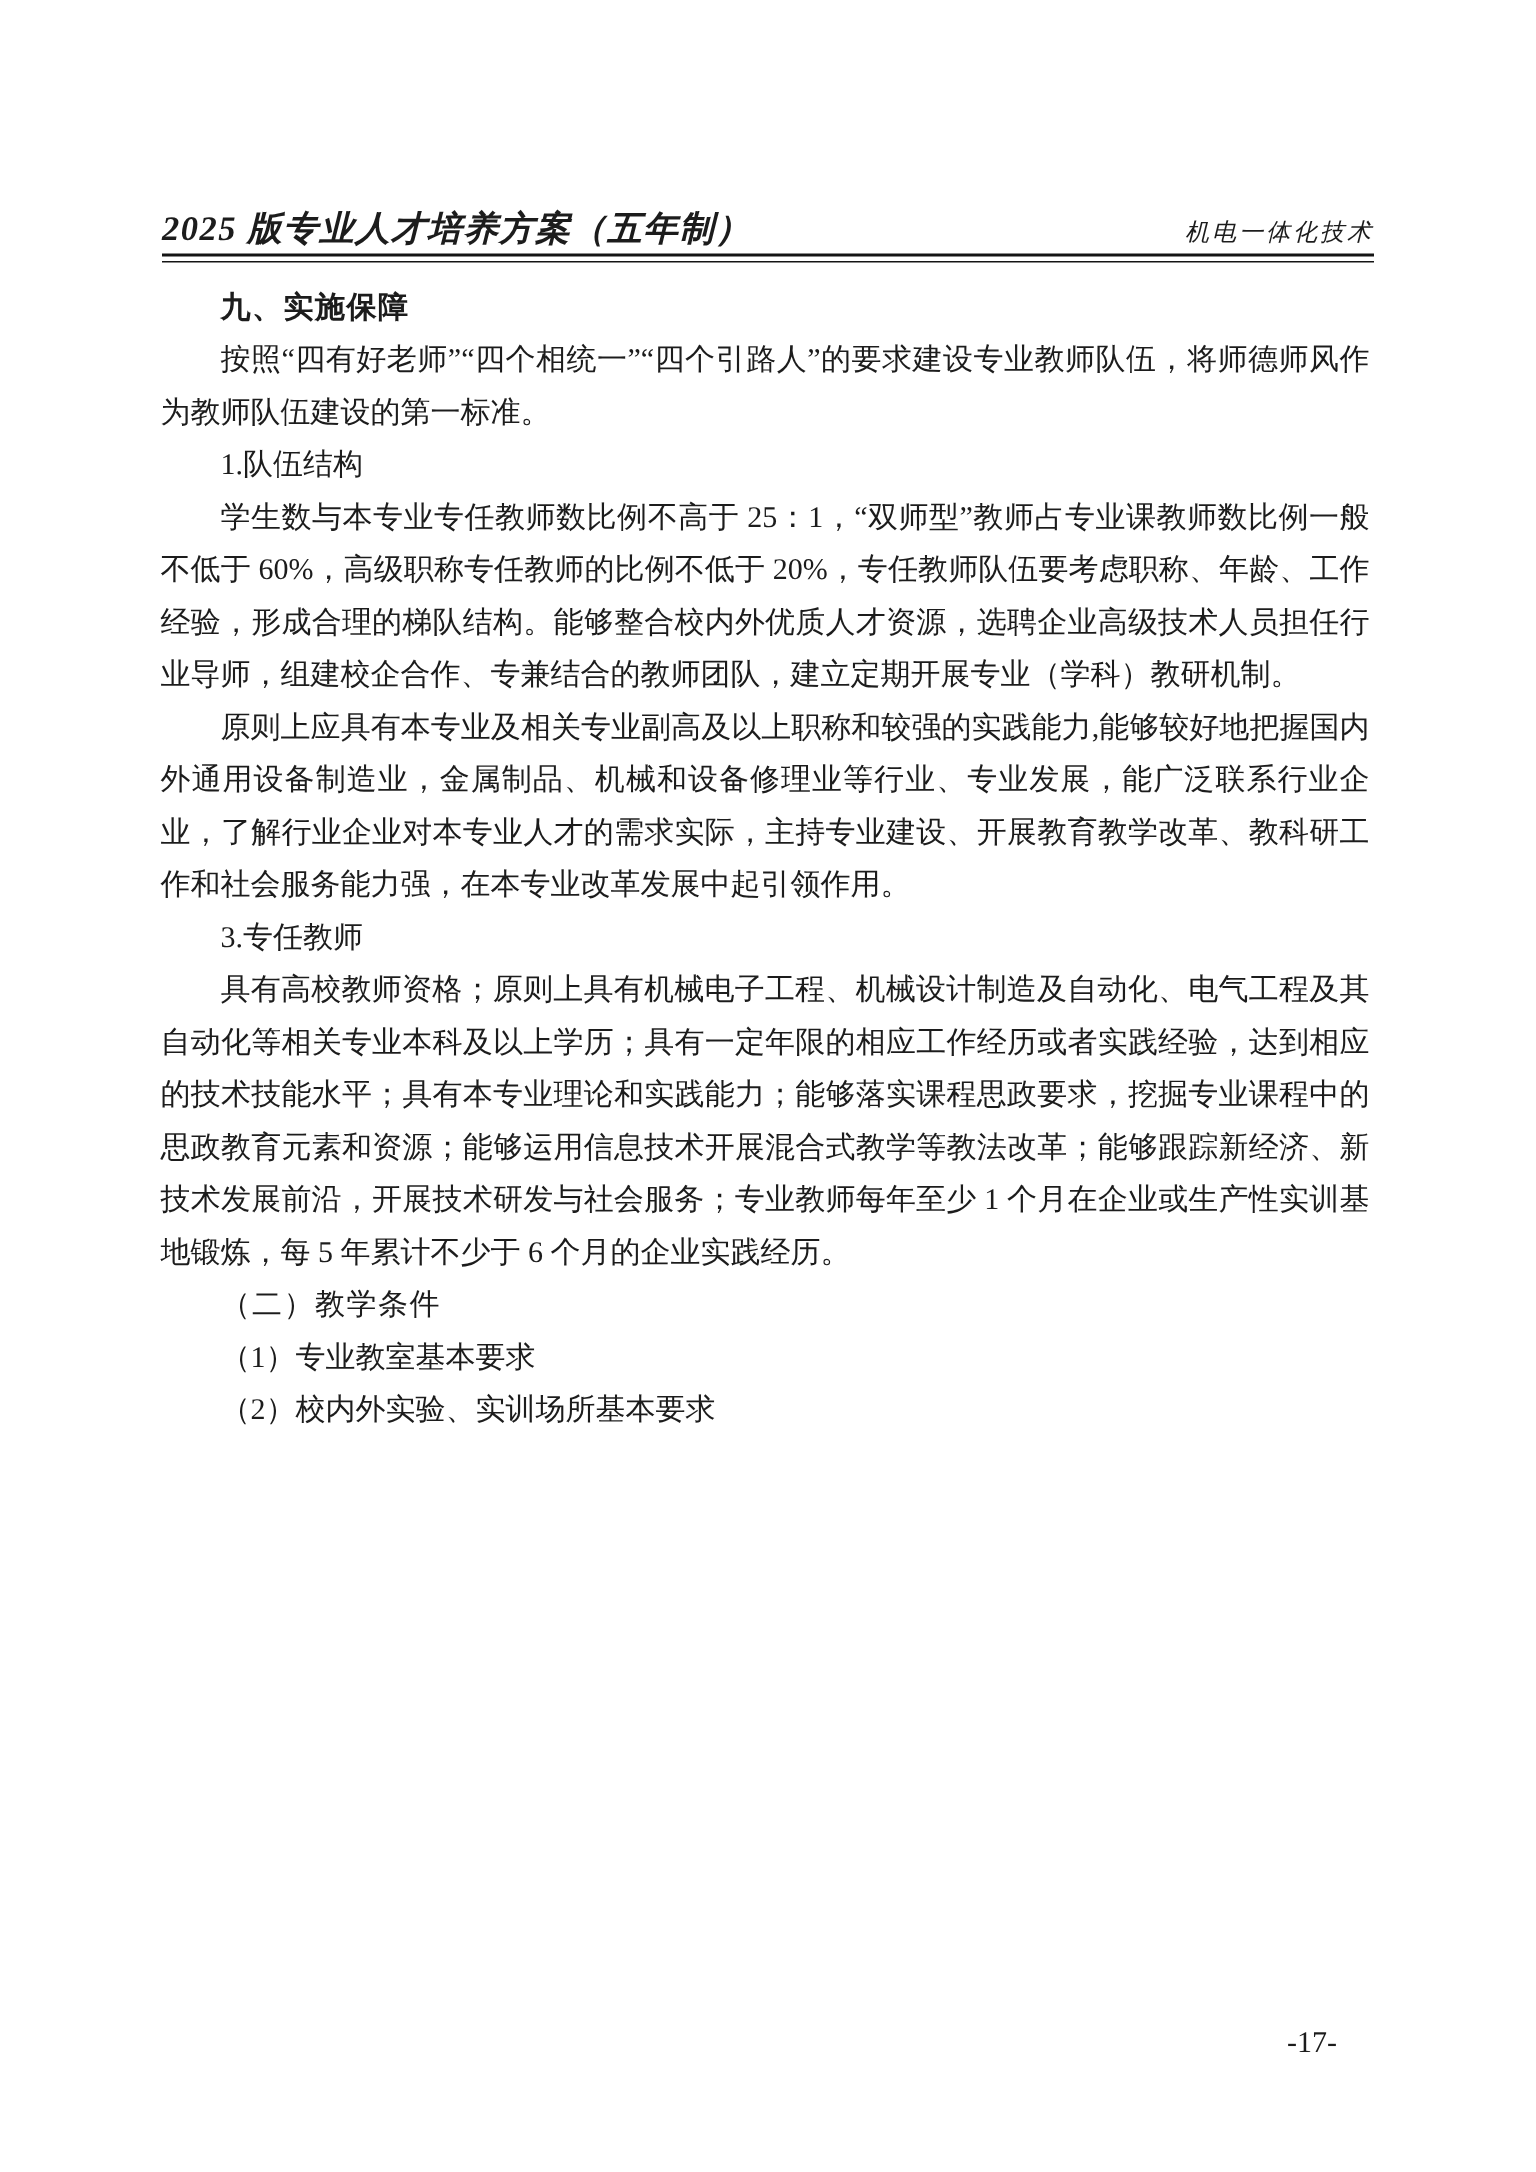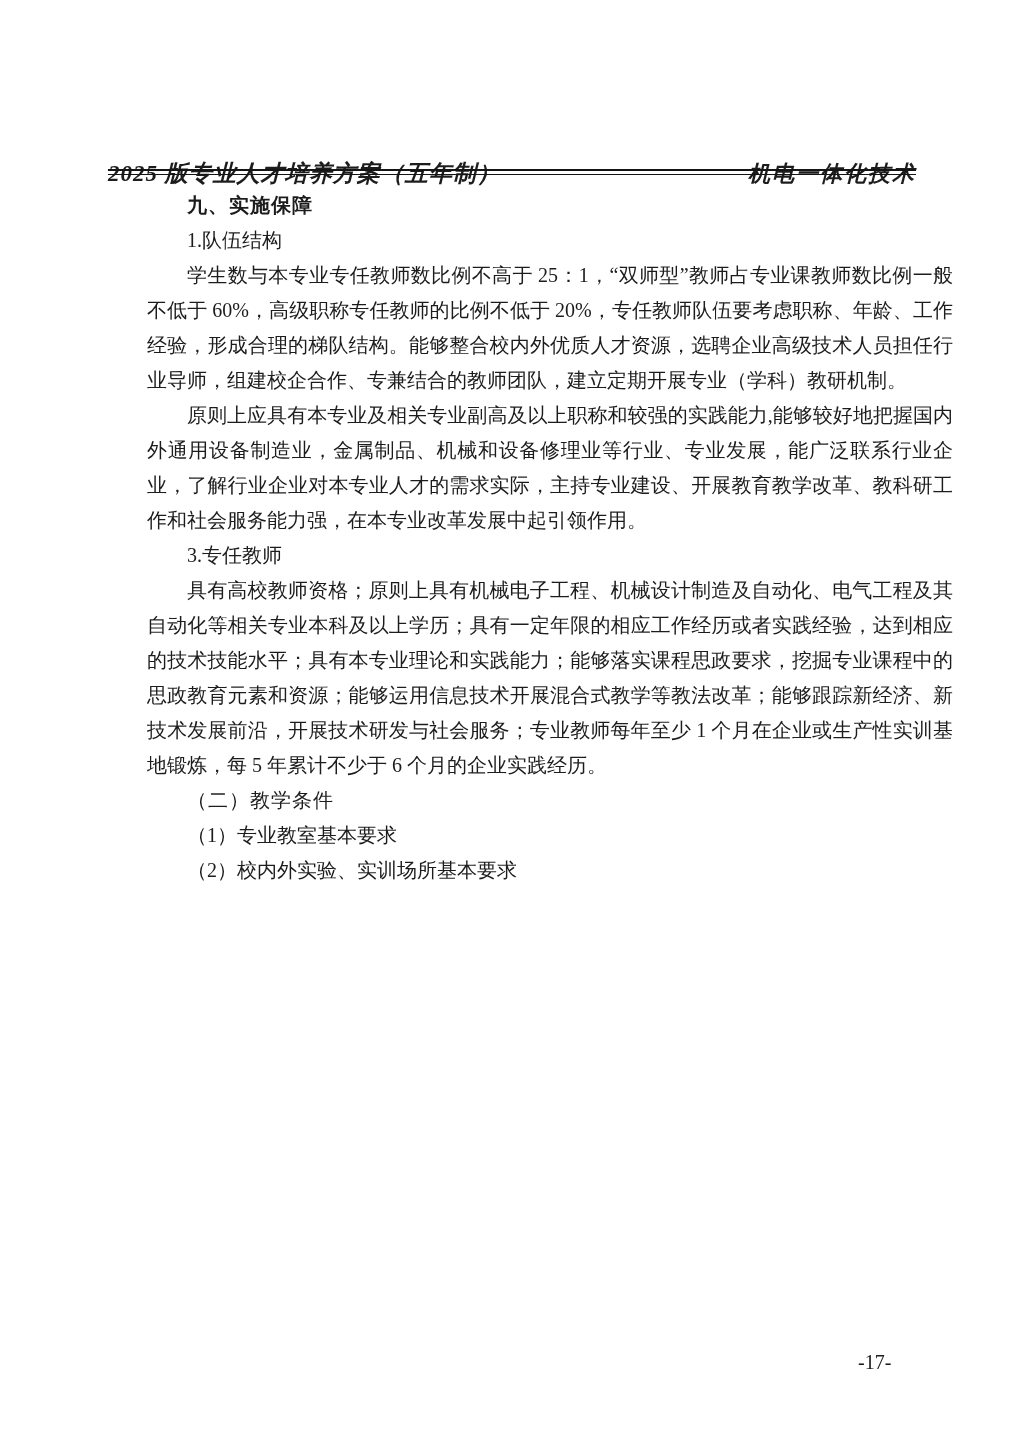--- a/index.html
+++ b/index.html
@@ -17,35 +17,34 @@
   }
   
   .page-header {
     position: absolute;
     left: 108px;
     right: 108px;
     top: 137px;
     display: flex;
     justify-content: space-between;
     align-items: baseline;
-    margin-top: 21px;
   }
   .header-title-left {
     font-family: "Liberation Serif", "DejaVu Serif", serif;
     font-style: italic;
     font-weight: 700;
     font-size: 23px;
     letter-spacing: 1px;
     white-space: nowrap;
   }
   .header-title-right {
     font-family: "Liberation Serif", "DejaVu Serif", serif;
     font-style: italic;
-    font-weight: 700;
-    font-size: 22px;
+    font-weight: 400;
+    font-size: 16px;
     letter-spacing: 2px;
     white-space: nowrap;
   }
   .header-rule {
     position: absolute;
     left: 108px;
     right: 108px;
     top: 169px;
     height: 3px;
     border-top: 2.5px solid #141414;
@@ -53,21 +52,20 @@
   }
   
   .doc {
     position: absolute;
     left: 107px;
     top: 188px;
     width: 806px;
     font-size: 20px;
     line-height: 35px;
     text-align: justify;
-    margin-left: 40px;
   }
   .doc p {
     margin: 0;
     padding: 0;
     text-indent: 2em;
   }
   .doc p.h1 {
     font-family: "Liberation Sans", "DejaVu Sans", sans-serif;
     font-weight: 700;
     letter-spacing: 1px;
@@ -90,20 +88,21 @@
 <body>
 
 <div class="page-header">
   <span class="header-title-left">2025 版专业人才培养方案（五年制）</span>
   <span class="header-title-right">机电一体化技术</span>
 </div>
 <div class="header-rule"></div>
 
 <div class="doc">
   <p class="h1">九、实施保障</p>
+  <p>按照“四有好老师”“四个相统一”“四个引路人”的要求建设专业教师队伍，将师德师风作为教师队伍建设的第一标准。</p>
   <p class="sub">1.队伍结构</p>
   <p>学生数与本专业专任教师数比例不高于 25：1，“双师型”教师占专业课教师数比例一般不低于 60%，高级职称专任教师的比例不低于 20%，专任教师队伍要考虑职称、年龄、工作经验，形成合理的梯队结构。能够整合校内外优质人才资源，选聘企业高级技术人员担任行业导师，组建校企合作、专兼结合的教师团队，建立定期开展专业（学科）教研机制。</p>
   <p>原则上应具有本专业及相关专业副高及以上职称和较强的实践能力,能够较好地把握国内外通用设备制造业，金属制品、机械和设备修理业等行业、专业发展，能广泛联系行业企业，了解行业企业对本专业人才的需求实际，主持专业建设、开展教育教学改革、教科研工作和社会服务能力强，在本专业改革发展中起引领作用。</p>
   <p class="sub">3.专任教师</p>
   <p>具有高校教师资格；原则上具有机械电子工程、机械设计制造及自动化、电气工程及其自动化等相关专业本科及以上学历；具有一定年限的相应工作经历或者实践经验，达到相应的技术技能水平；具有本专业理论和实践能力；能够落实课程思政要求，挖掘专业课程中的思政教育元素和资源；能够运用信息技术开展混合式教学等教法改革；能够跟踪新经济、新技术发展前沿，开展技术研发与社会服务；专业教师每年至少 1 个月在企业或生产性实训基地锻炼，每 5 年累计不少于 6 个月的企业实践经历。</p>
   <p class="h2">（二）教学条件</p>
   <p class="sub">（1）专业教室基本要求</p>
   <p class="sub">（2）校内外实验、实训场所基本要求</p>
 </div>
 

